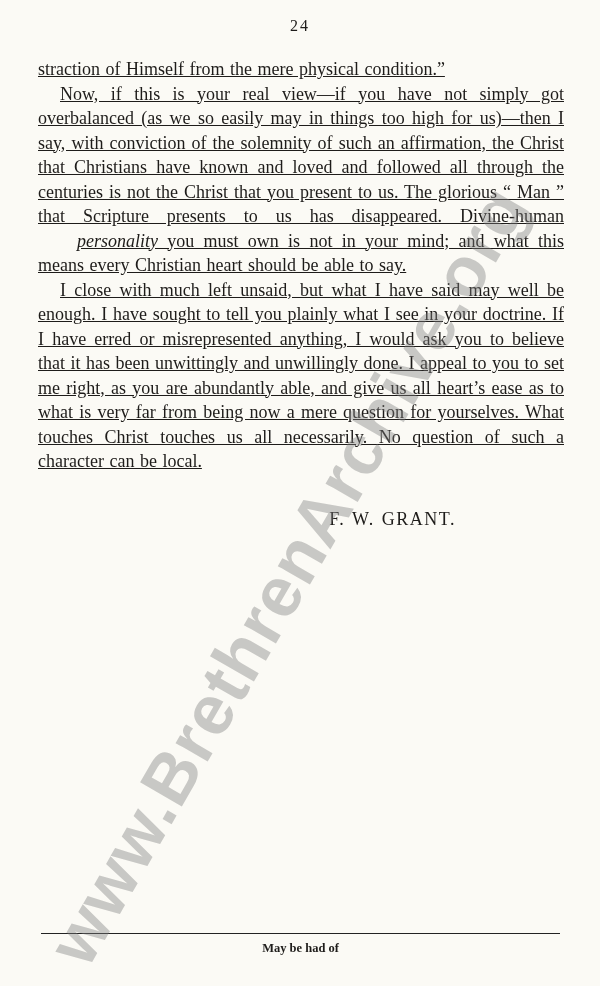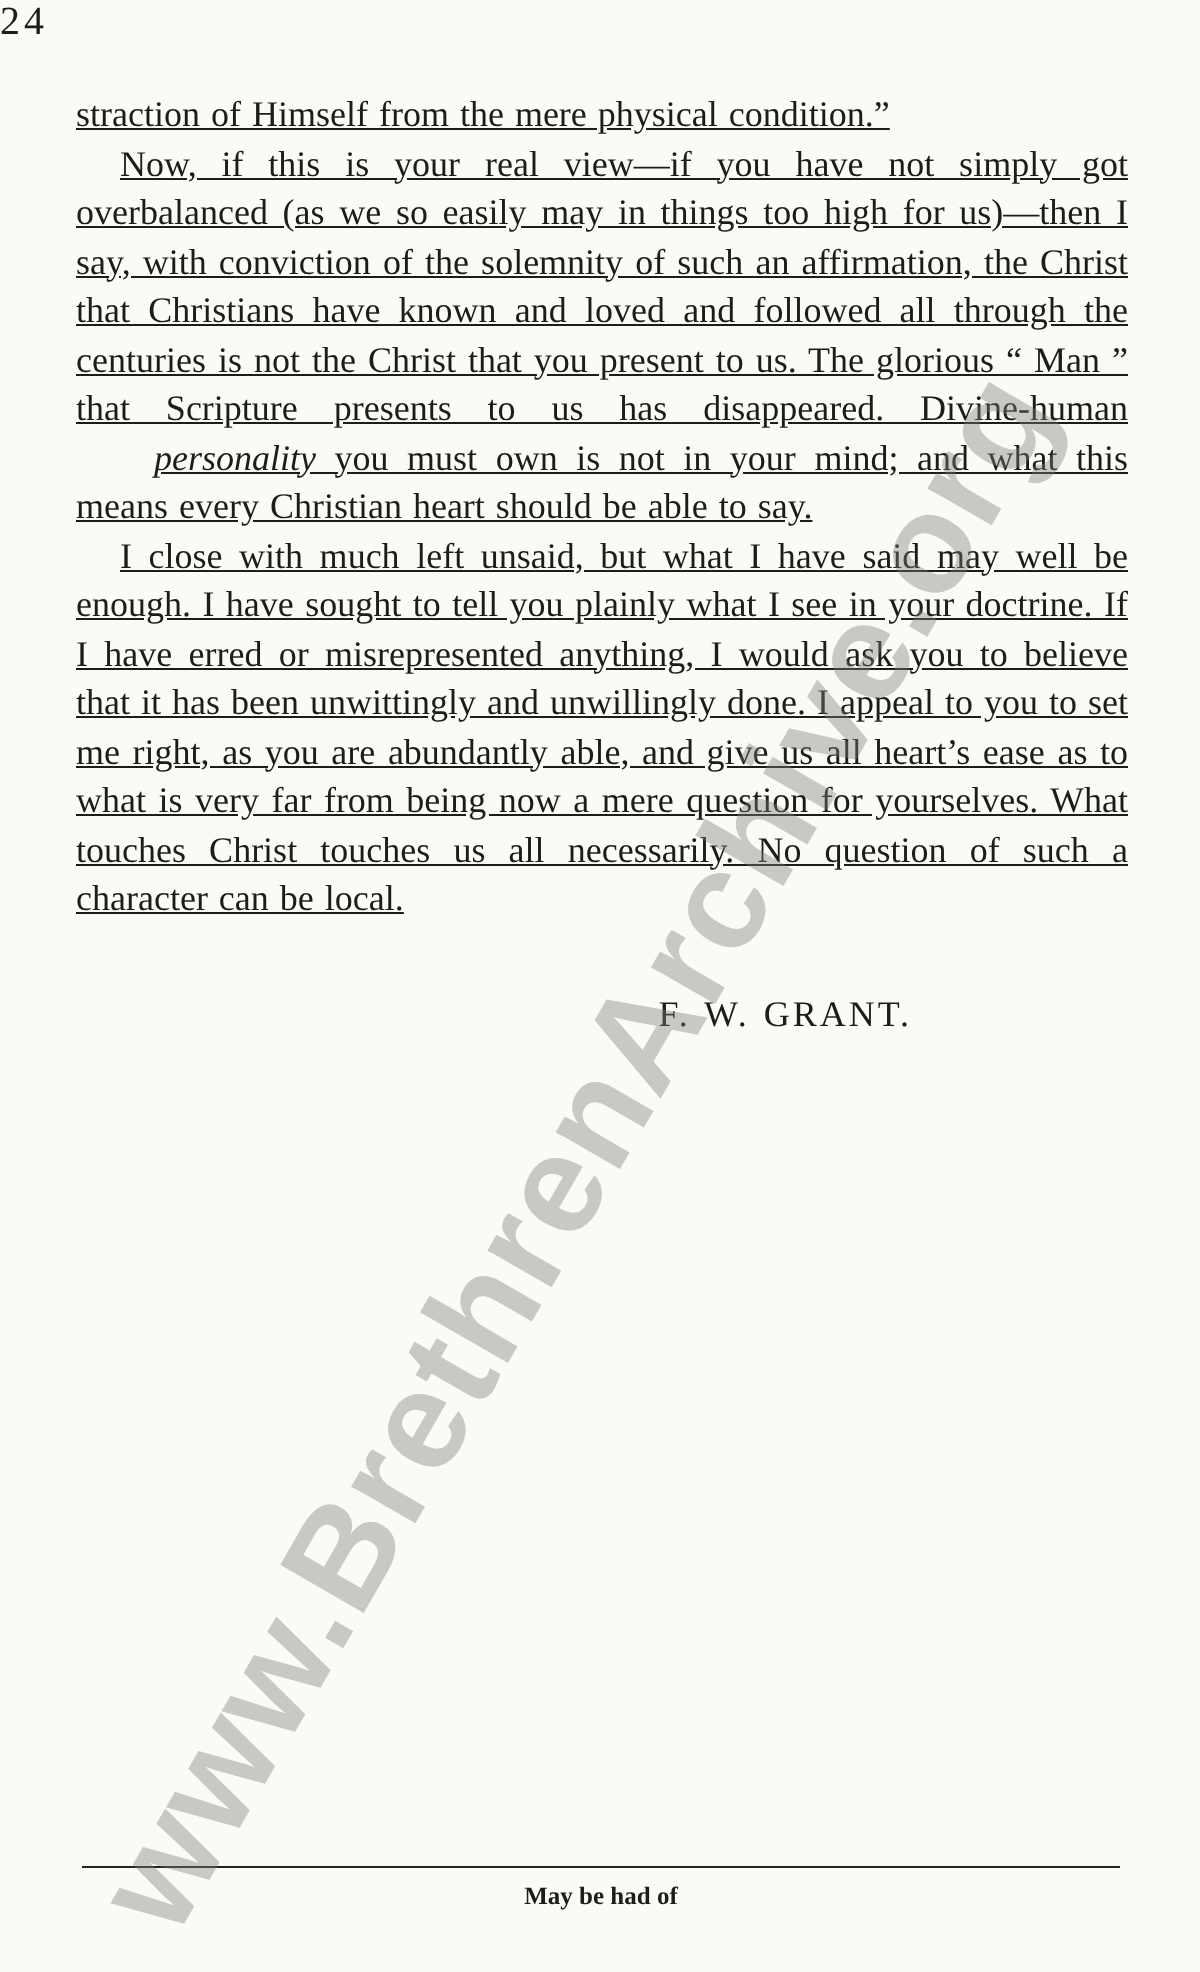--- a/index.html
+++ b/index.html
@@ -10,22 +10,23 @@
     background: #fbfaf5;
     color: #1e1c1a;
     font-family: "Liberation Serif", "DejaVu Serif", serif;
   }
   .page {
     position: relative;
     width: 100%;
     height: 100%;
   }
   .page-number {
-    text-align: left;
-    font-size: 20px;
+    text-align: center;
+    padding-top: 17px;
+    font-size: 16px;
     letter-spacing: 2px;
   }
   .body-text {
     padding: 22px 36px 0 38px;
     font-size: 18px;
     line-height: 24.5px;
     text-align: justify;
     word-spacing: 1px;
   }
   .body-text p { text-indent: 22px; text-decoration: underline; }

